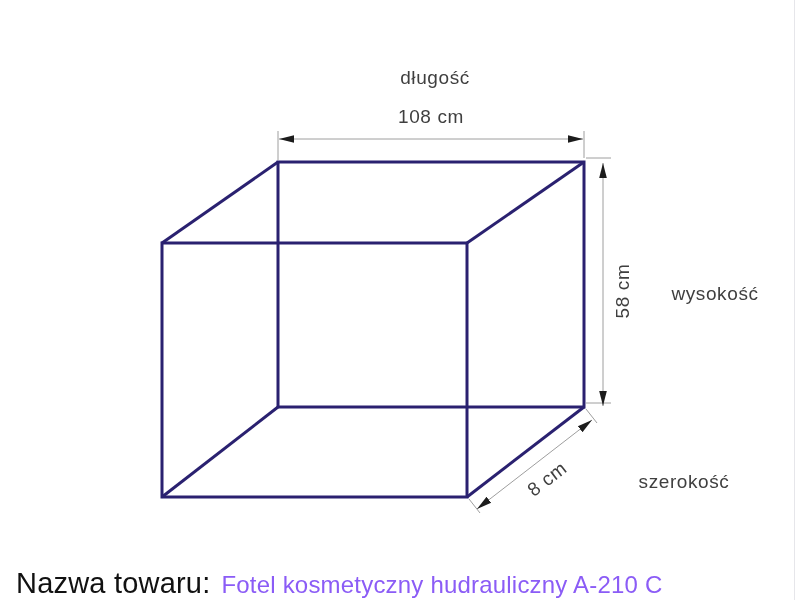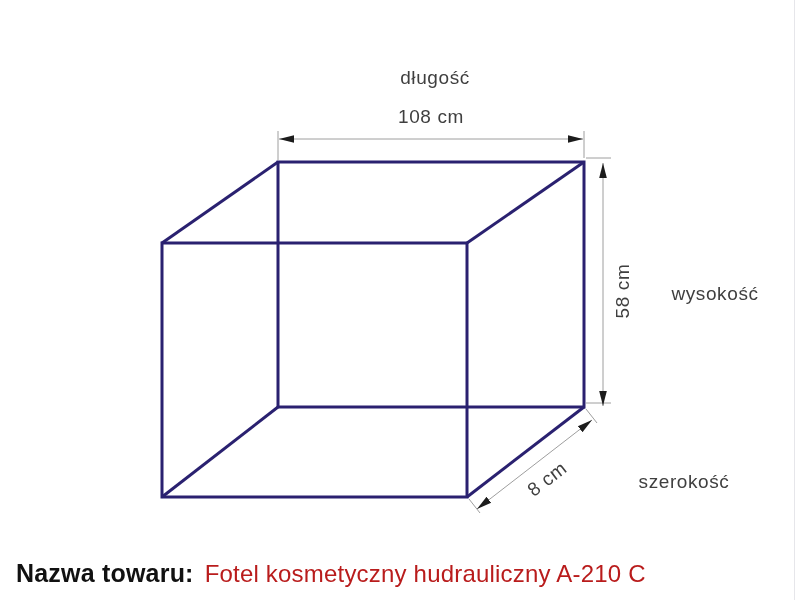--- a/index.html
+++ b/index.html
@@ -32,28 +32,29 @@
   .footer {
     position: absolute;
     left: 16px;
     top: 559px;
     display: flex;
     align-items: baseline;
     gap: 11px;
     white-space: nowrap;
   }
   .footer-label {
-    font-weight: 700;
-    font-size: 25px;
+    font-weight: 400;
+    font-size: 29px;
     color: #111111;
     letter-spacing: 0.2px;
+    margin-top: 8px;
   }
   .footer-value {
     font-size: 24px;
-    color: #b91c1c;
+    color: #8b5cf6;
     letter-spacing: 0.2px;
   }
 </style>
 </head>
 <body>
 
 <svg class="diagram" width="800" height="600" viewBox="0 0 800 600">
   <defs>
     <marker id="arw" markerUnits="userSpaceOnUse" markerWidth="16" markerHeight="10" refX="15" refY="5" orient="auto-start-reverse">
       <path d="M15,5 L0,1.2 L0,8.8 Z" fill="#1c1c1c"></path>

